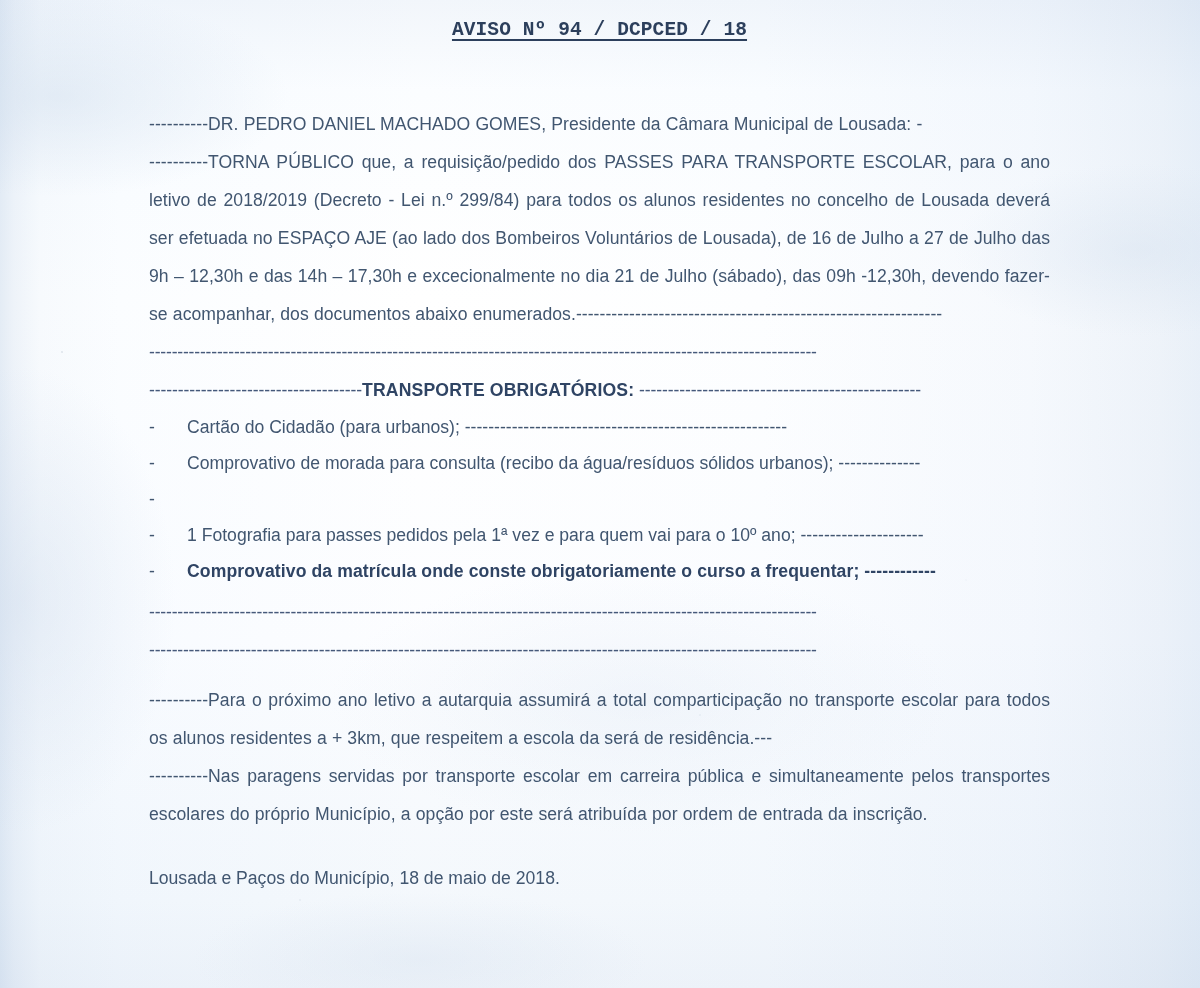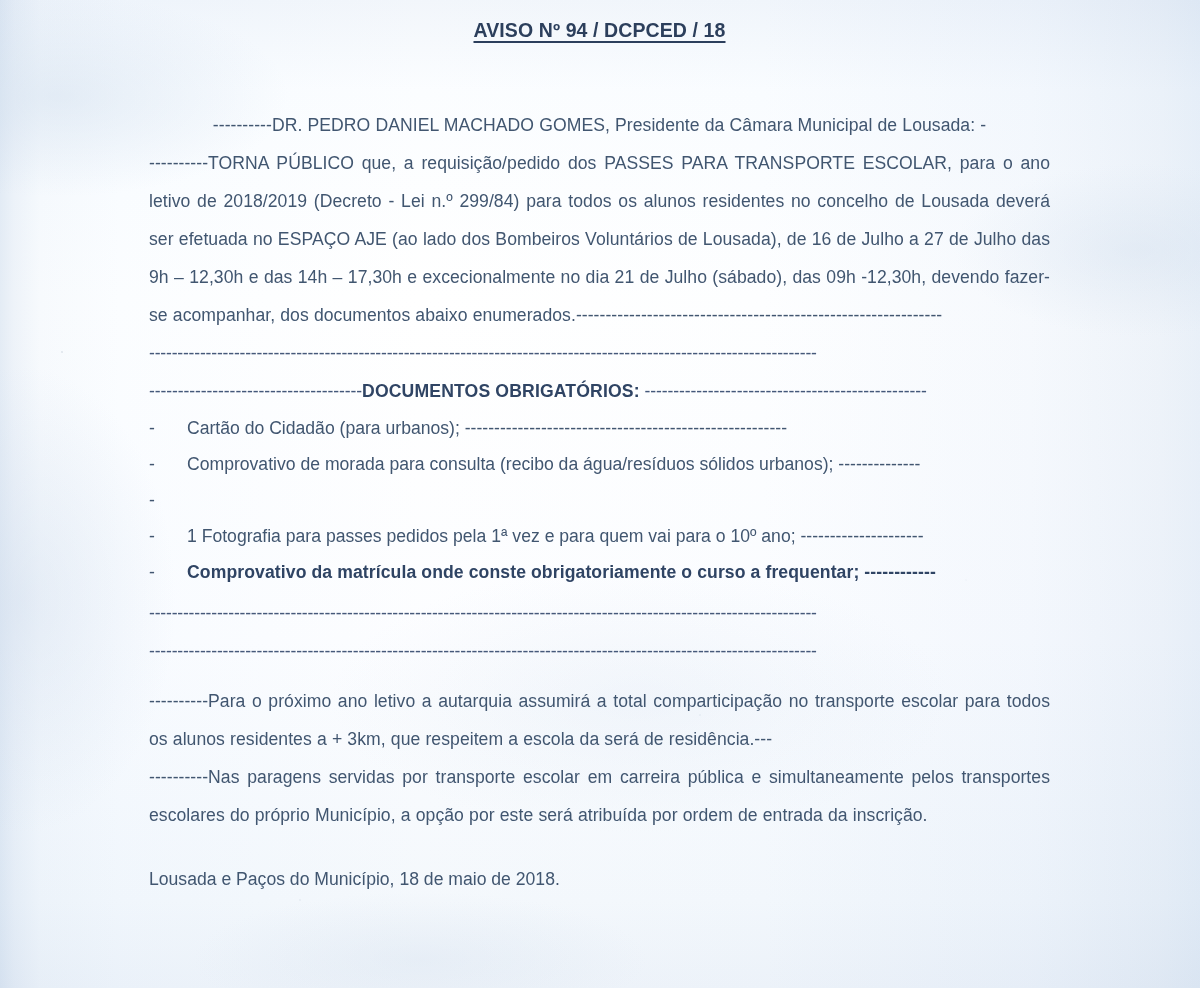--- a/index.html
+++ b/index.html
@@ -82,35 +82,36 @@
     margin: 0;
     padding-top: 19px;
     text-align: center;
     font-size: 19.5px;
     font-weight: bold;
     letter-spacing: 0.1px;
     color: #2c3f5c;
     text-decoration: underline;
     text-underline-offset: 4px;
     text-decoration-thickness: 2px;
+    font-family: Liberation Mono, monospace;
   }
 
   
   .para {
     margin: 0;
     font-size: 17.6px;
     line-height: 38px;
     color: #415670;
     text-align: justify;
     text-justify: inter-word;
     letter-spacing: 0.05px;
     word-spacing: 0.2px;
   }
   .para.nojust {
-    text-align: center;
+    text-align: left;
   }
 
   .gap-title-body { height: 64px; }
   .gap-sm   { height: 4px; }
   .gap-md   { height: 12px; }
   .gap-lg   { height: 26px; }
 
   
   .dashrow {
     margin: 0;
@@ -186,21 +187,21 @@
 
     <div class="gap-title-body"></div>
 
     <p class="para nojust">----------DR. PEDRO DANIEL MACHADO GOMES, Presidente da Câmara Municipal de Lousada: -</p>
 
     <p class="para">----------TORNA PÚBLICO que, a requisição/pedido dos PASSES PARA TRANSPORTE ESCOLAR, para o ano letivo de 2018/2019 (Decreto - Lei n.º 299/84) para todos os alunos residentes no concelho de Lousada deverá ser efetuada no ESPAÇO AJE (ao lado dos Bombeiros Voluntários de Lousada), de 16 de Julho a 27 de Julho das 9h – 12,30h e das 14h – 17,30h e excecionalmente no dia 21 de Julho (sábado), das 09h -12,30h, devendo fazer-se acompanhar, dos documentos abaixo enumerados.--------------------------------------------------------------</p>
 
     <div class="dashrow">----------------------------------------------------------------------------------------------------------------------</div>
 
     <div class="doc-section">
-      <span>-------------------------------------</span><span class="strong">DOCUMENTOS OBRIGATÓRIOS</span><span class="strong">:</span><span> -------------------------------------------------</span>
+      <span>-------------------------------------</span><span class="strong">TRANSPORTE OBRIGATÓRIOS</span><span class="strong">:</span><span> -------------------------------------------------</span>
     </div>
 
     <ul class="doc-list">
       <li>
         <span class="bullet">-</span>
         <span class="txt">Cartão do Cidadão (para urbanos); -------------------------------------------------------</span>
       </li>
       <li>
         <span class="bullet">-</span>
         <span class="txt">Comprovativo de morada para consulta (recibo da água/resíduos sólidos urbanos); --------------</span>

